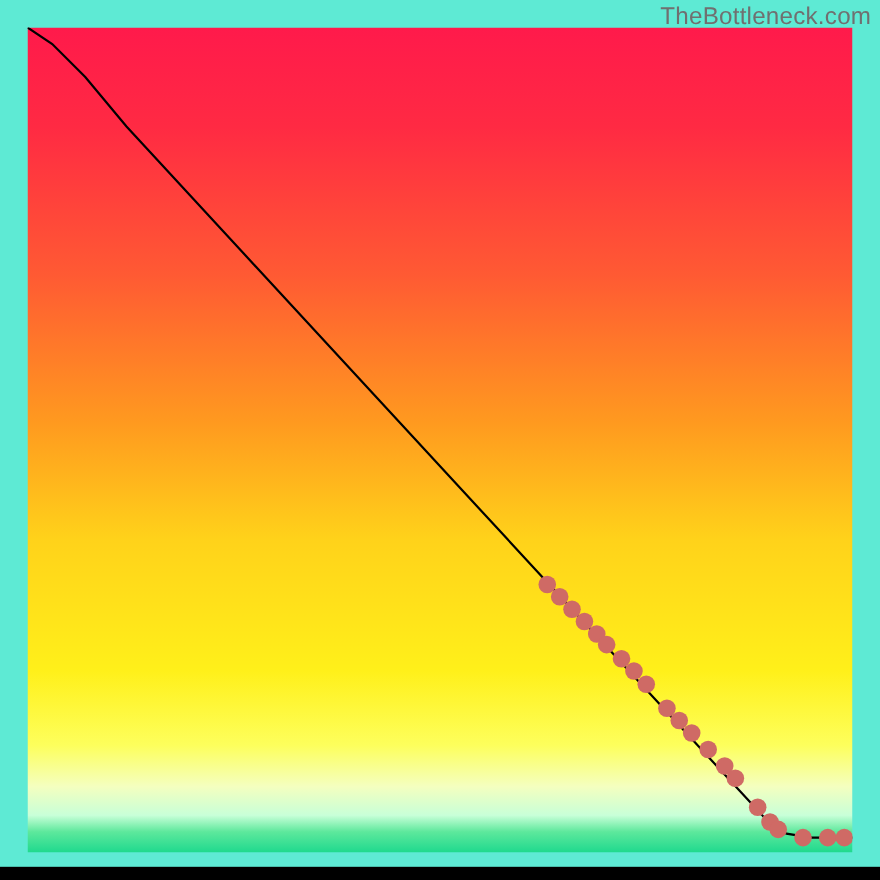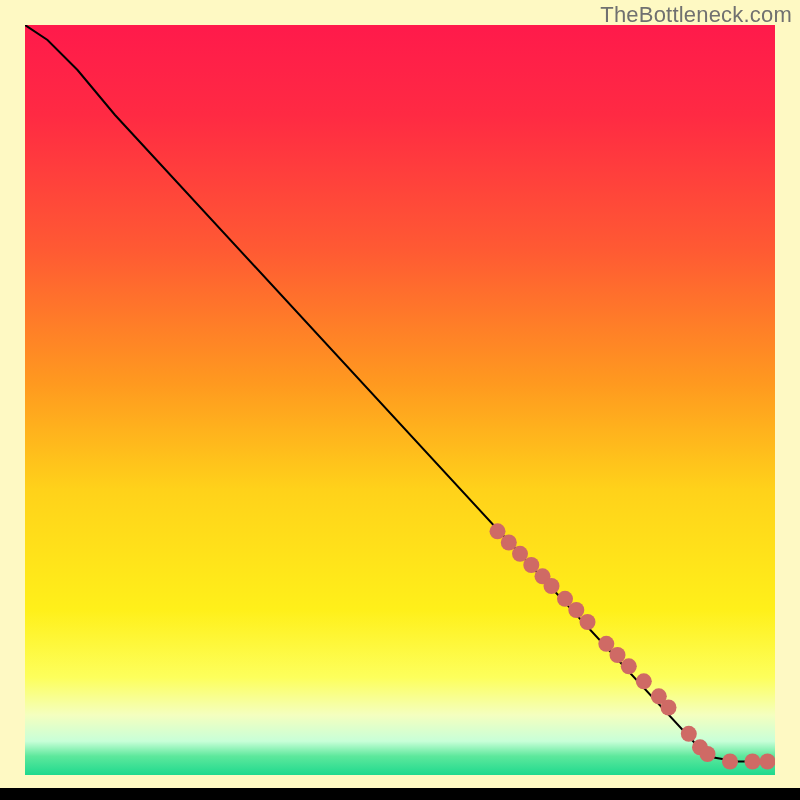--- a/index.html
+++ b/index.html
@@ -8,21 +8,21 @@
     width: 800px;
     height: 800px;
     background: #000;
     overflow: hidden;
     font-family: Arial, Helvetica, sans-serif;
   }
   .frame {
     position: relative;
     width: 800px;
     height: 788px;
-    background: #fef9c3;
+    background: #5eead4;
   }
   .watermark {
     position: absolute;
     top: 2px;
     right: 8px;
     color: #707070;
     font-size: 22px;
     font-weight: 500;
     letter-spacing: 0.2px;
     z-index: 10;

